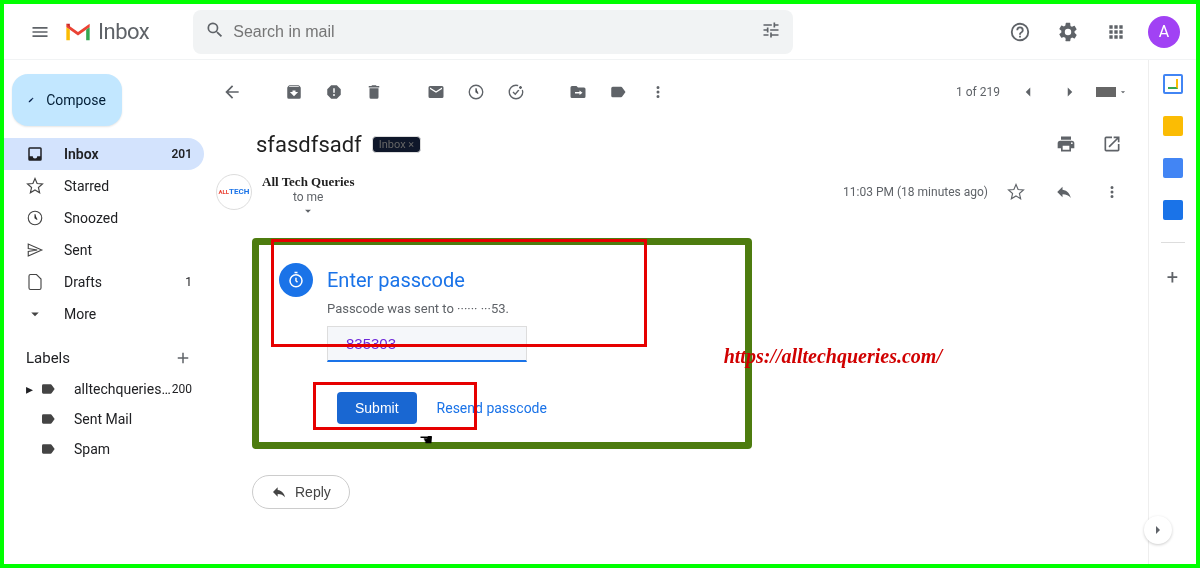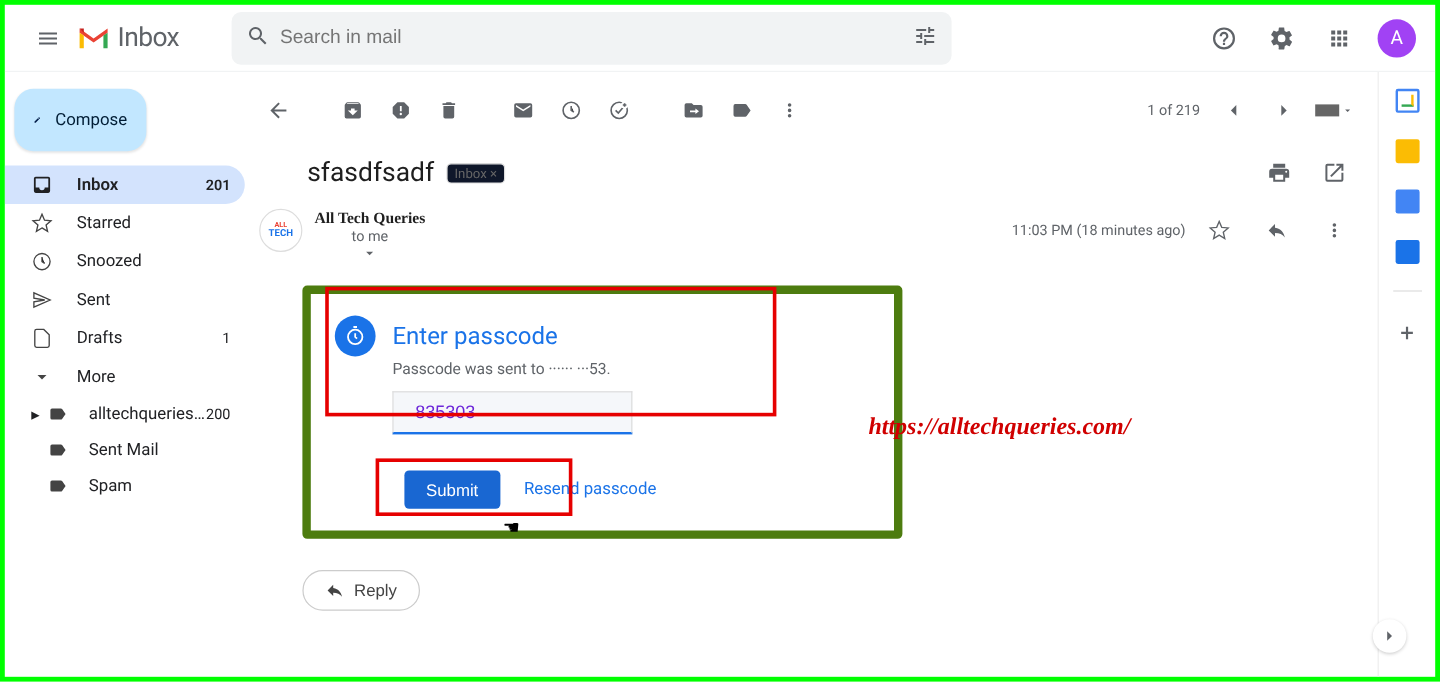--- a/index.html
+++ b/index.html
@@ -35,21 +35,21 @@
 .toolbar { display: flex; align-items: center; height: 48px; }
 .ticon { width: 36px; height: 36px; display: flex; align-items: center; justify-content: center; color: #5f6368; cursor: pointer; border-radius: 50%; margin: 0 2px; }
 .tgap { width: 22px; }
 .toolbar-right { margin-left: auto; display: flex; align-items: center; gap: 2px; color: #5f6368; font-size: 12px; }
 .toolbar-right .pg { margin-right: 6px; }
 .subject-row { display: flex; align-items: center; padding: 10px 0 6px 44px; }
 .subject { font-size: 22px; color: #1f1f1f; margin-right: 10px; }
 .chip { background: #0f172a; border: 1px solid #ddd; border-radius: 4px; font-size: 11px; padding: 1px 6px; color: #666; }
 .subject-row .sact { margin-left: auto; display: flex; gap: 6px; }
 .sender-row { display: flex; align-items: flex-start; padding: 6px 0 0 4px; }
-.sender-avatar { width: 36px; height: 36px; border-radius: 50%; border: 1px solid #ddd; display: flex; align-items: center; justify-content: center; font-size: 8px; font-weight: bold; color: #1a73e8; flex-direction: column; line-height: 1; }
+.sender-avatar { width: 36px; height: 36px; border-radius: 50%; border: 1px solid #ddd; display: flex; align-items: center; justify-content: center; font-size: 8px; font-weight: bold; color: #1a73e8; flex-direction: row; line-height: 1; }
 .sender-block { margin-left: 10px; }
 .sender-name { font-size: 13px; font-weight: 600; color: #1f1f1f; font-family: Liberation Serif, serif; }
 .tome { font-size: 12px; color: #5f6368; display: flex; align-items: center; flex-direction: column; }
 .sender-right { margin-left: auto; display: flex; align-items: center; gap: 8px; }
 .timestr { font-size: 12px; color: #5f6368; }
 .passcard { margin: 20px 0 0 40px; border: 7px solid #4d7c0f; border-radius: 4px; width: 500px; padding: 18px 20px; position: relative; }
 .redbox { position: absolute; border: 3px solid #e60000; pointer-events: none; }
 .passcard-head { display: flex; align-items: center; }
 .passbadge { width: 34px; height: 34px; border-radius: 50%; background: #1a73e8; display: flex; align-items: center; justify-content: center; color: #fff; margin-right: 14px; }
 .passtitle { font-size: 20px; color: #1a73e8; }
@@ -178,20 +178,26 @@
       <span class="count">1</span>
     </div>
     <div class="nav-item">
       <span class="nicon">
           <svg width="18" height="18" viewBox="0 0 24 24">
             <path fill="currentColor" d="M7 10l5 5 5-5z"></path>
           </svg>
         </span>
       <span>More</span>
     </div>
+    <div class="labels-head">
+      <span>Labels</span>
+      <svg width="18" height="18" viewBox="0 0 24 24">
+          <path fill="#5f6368" d="M19 13h-6v6h-2v-6H5v-2h6V5h2v6h6v2z"></path>
+        </svg>
+    </div>
     <div class="label-item">
       <span class="caret">▸</span>
       <span class="licon">
           <svg width="16" height="16" viewBox="0 0 24 24">
             <path fill="#444" d="M17.63 5.84A2 2 0 0 0 16 5H5a2 2 0 0 0-2 2v10a2 2 0 0 0 2 2h11a2 2 0 0 0 1.63-.84L22 12z"></path>
           </svg>
         </span>
       <span style="flex:1;overflow:hidden;text-overflow:ellipsis;">alltechqueries@...</span>
       <span class="count" style="font-size:12px;margin-left:auto;">200</span>
     </div>

